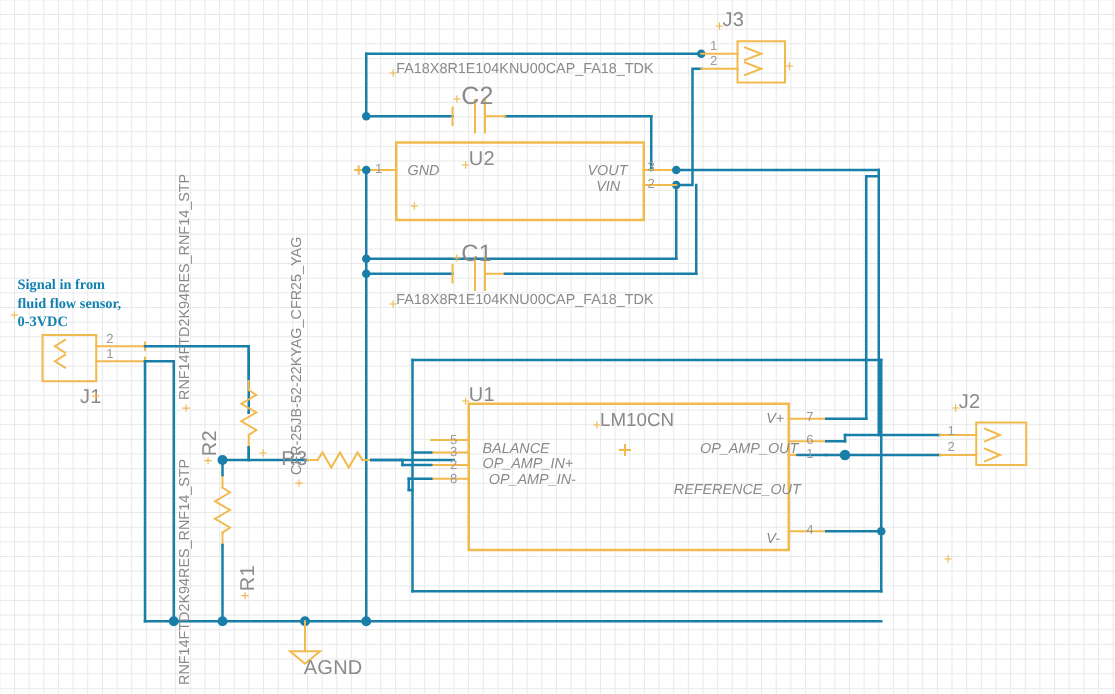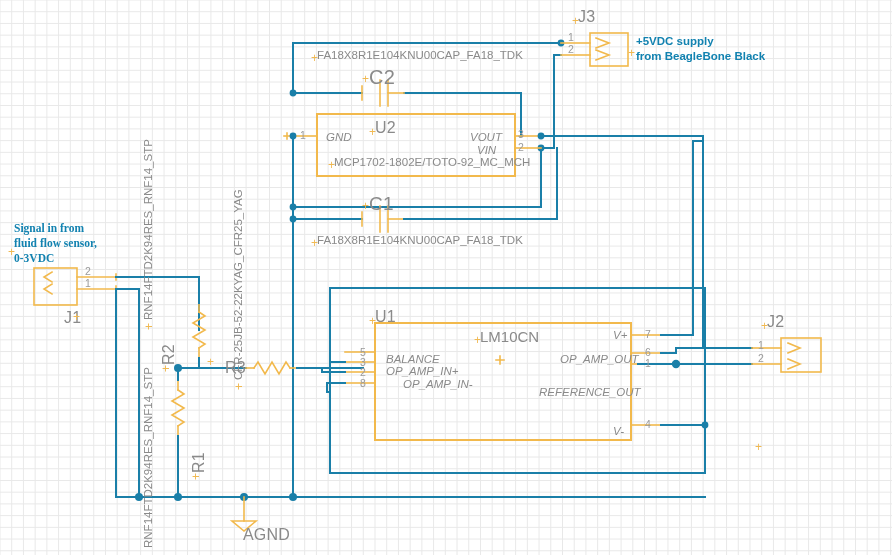--- a/index.html
+++ b/index.html
@@ -243,38 +243,35 @@
       <path class="s" d="M788 343 L800 348 L788 353"></path>
       <path class="s" d="M788 359 L800 364 L788 369"></path>
     </g>
   </svg>
 
   <div class="lbl ref" style="left:578px;top:8px;">J3</div>
   <div class="lbl plus" style="left:572px;top:14px;">+</div>
   <div class="lbl pnum" style="left:568px;top:31px;">1</div>
   <div class="lbl pnum" style="left:568px;top:43px;">2</div>
 
-  <div class="lbl note" style="left:636px;top:34px;">+5VDC supply
-from BeagleBone Black</div>
   <div class="lbl plus" style="left:628px;top:46px;">+</div>
 
   <div class="lbl partname" style="left:317px;top:49px;">FA18X8R1E104KNU00CAP_FA18_TDK</div>
   <div class="lbl plus" style="left:311px;top:51px;">+</div>
   <div class="lbl ref" style="left:369px;top:66px;font-size:20px;">C2</div>
   <div class="lbl plus" style="left:362px;top:72px;">+</div>
 
   <div class="lbl ref" style="left:375px;top:119px;">U2</div>
   <div class="lbl plus" style="left:369px;top:125px;">+</div>
   <div class="lbl pnum" style="left:300px;top:129px;">1</div>
   <div class="lbl pname" style="left:326px;top:131px;">GND</div>
   <div class="lbl pnum" style="left:518px;top:128px;">3</div>
   <div class="lbl pname" style="left:470px;top:131px;">VOUT</div>
   <div class="lbl pnum" style="left:518px;top:141px;">2</div>
   <div class="lbl pname" style="left:477px;top:144px;">VIN</div>
-  <div class="lbl partname" style="left:334px;top:156px;">MCP1702-1802E/TOTO-92_MC_MCH</div>
   <div class="lbl plus" style="left:328px;top:158px;">+</div>
 
   <div class="lbl ref" style="left:369px;top:193px;font-size:19px;">C1</div>
   <div class="lbl plus" style="left:362px;top:199px;">+</div>
   <div class="lbl partname" style="left:317px;top:234px;">FA18X8R1E104KNU00CAP_FA18_TDK</div>
   <div class="lbl plus" style="left:311px;top:236px;">+</div>
 
   <div class="lbl note" style="left:14px;top:221px;font-family:Liberation Serif, serif;">Signal in from
 fluid flow sensor,
 0-3VDC</div>
@@ -302,21 +299,21 @@
   <div class="lbl ref" style="left:375px;top:308px;">U1</div>
   <div class="lbl plus" style="left:369px;top:314px;">+</div>
   <div class="lbl devname" style="left:480px;top:328px;">LM10CN</div>
   <div class="lbl plus" style="left:474px;top:333px;">+</div>
 
   <div class="lbl pnum" style="left:360px;top:346px;">5</div>
   <div class="lbl pname" style="left:386px;top:353px;">BALANCE</div>
   <div class="lbl pnum" style="left:360px;top:356px;">3</div>
   <div class="lbl pname" style="left:386px;top:365px;">OP_AMP_IN+</div>
   <div class="lbl pnum" style="left:360px;top:366px;">2</div>
-  <div class="lbl pname" style="left:403px;top:378px;">OP_AMP_IN-</div>
+  <div class="lbl pname" style="left:391px;top:378px;">OP_AMP_IN-</div>
   <div class="lbl pnum" style="left:360px;top:377px;">8</div>
 
   <div class="lbl pnum" style="left:645px;top:328px;">7</div>
   <div class="lbl pname" style="left:613px;top:329px;">V+</div>
   <div class="lbl pnum" style="left:645px;top:346px;">6</div>
   <div class="lbl pname" style="left:560px;top:353px;">OP_AMP_OUT</div>
   <div class="lbl pnum" style="left:645px;top:357px;">1</div>
   <div class="lbl pname" style="left:539px;top:386px;">REFERENCE_OUT</div>
   <div class="lbl pnum" style="left:645px;top:418px;">4</div>
   <div class="lbl pname" style="left:613px;top:425px;">V-</div>

